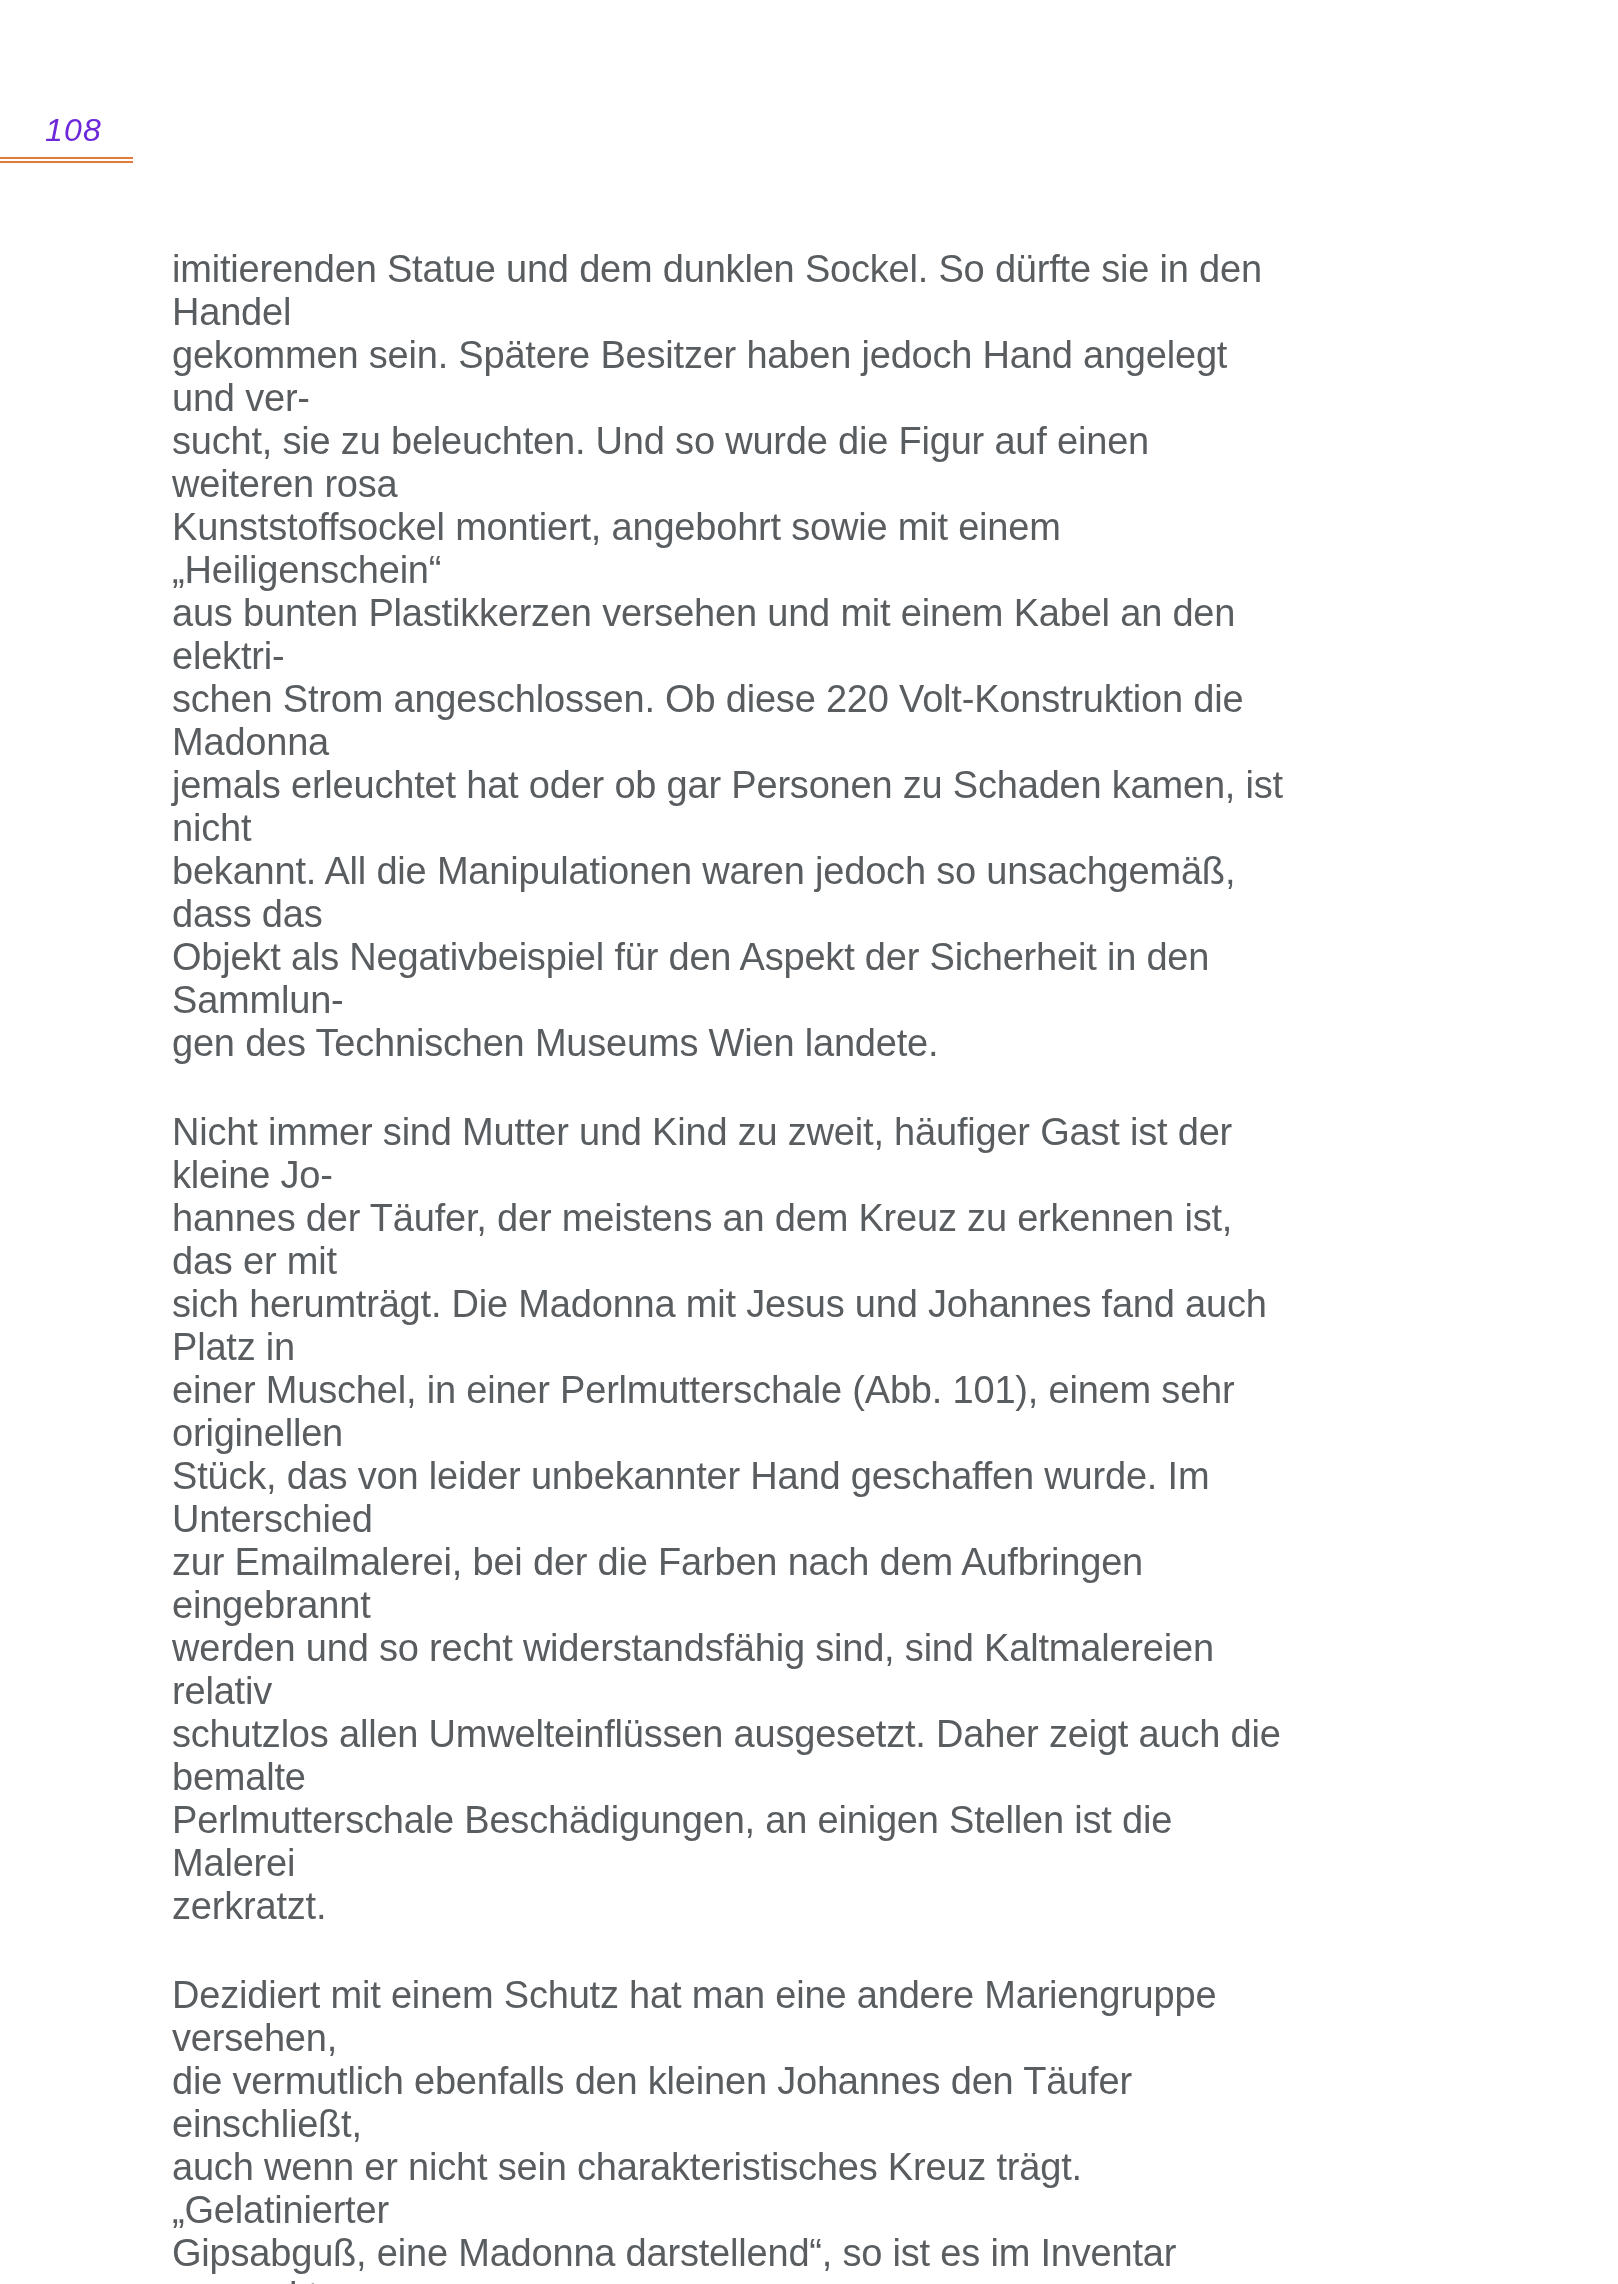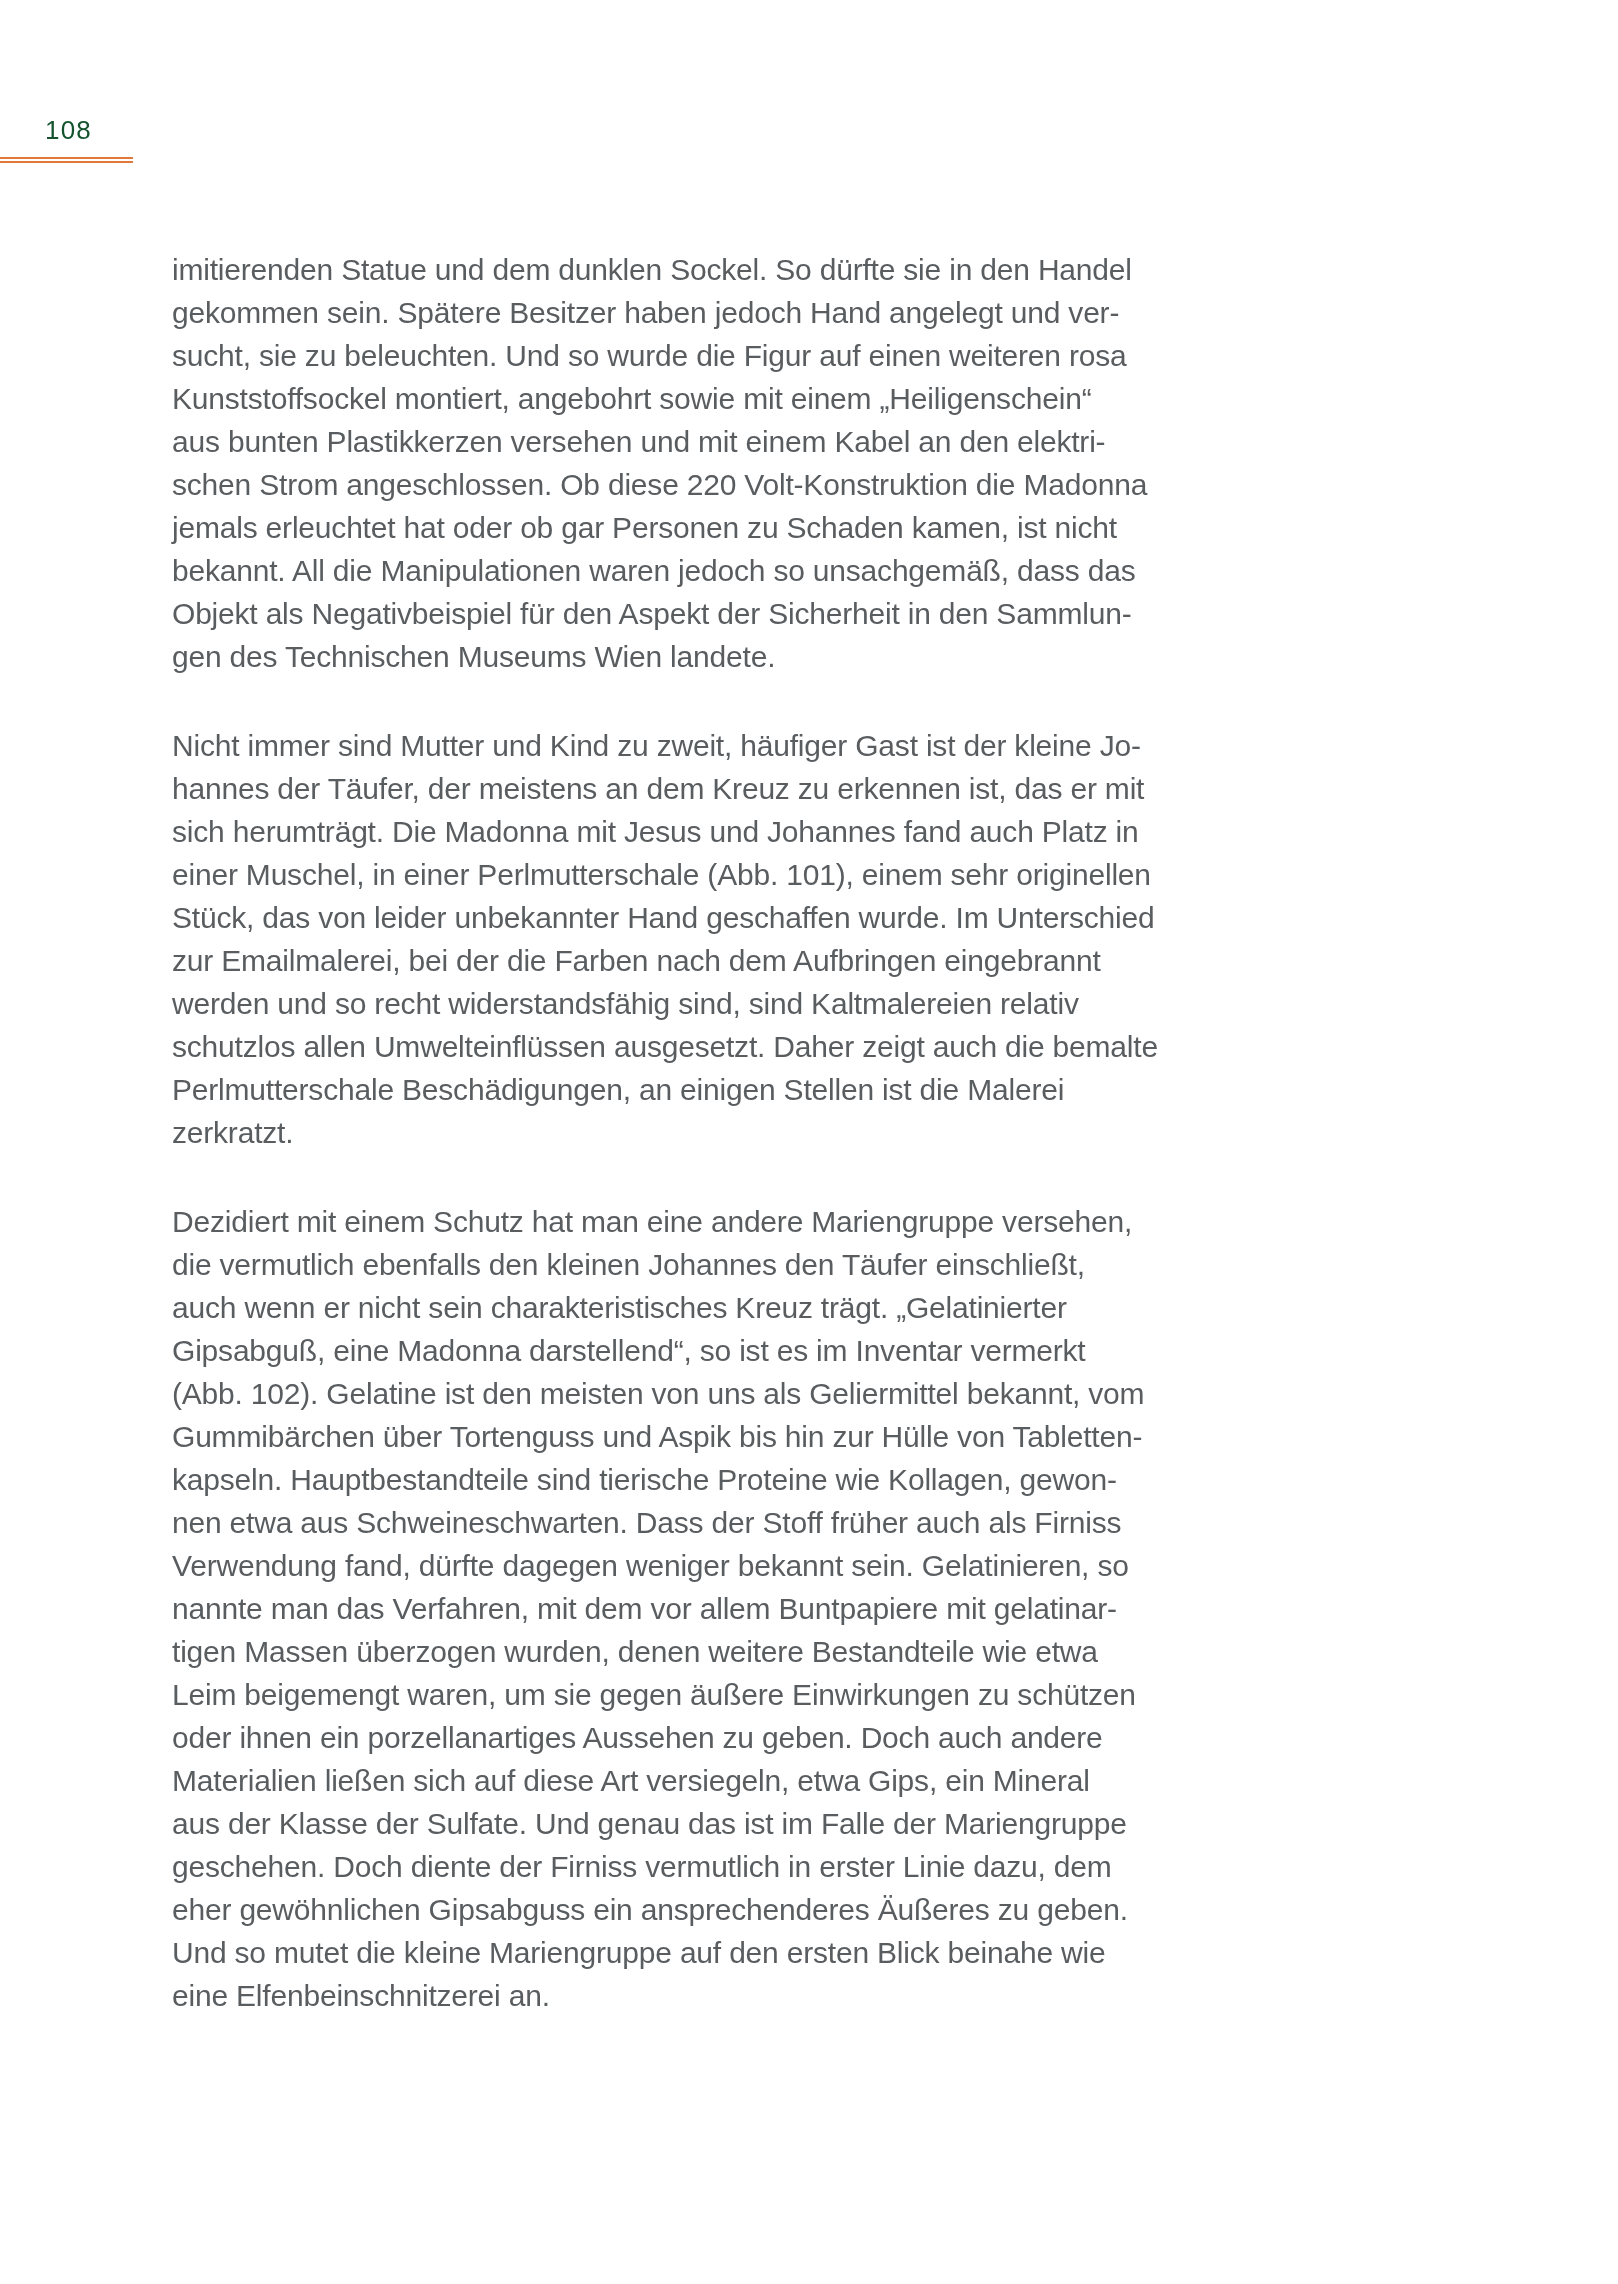--- a/index.html
+++ b/index.html
@@ -18,46 +18,47 @@
   .page {
     position: absolute;
     inset: 0;
     background: #ffffff;
   }
   
   .folio {
     position: absolute;
     left: 45px;
     top: 117px;
-    font-size: 26px;
+    font-size: 32px;
     line-height: 26px;
     font-weight: 300;
     letter-spacing: 1.2px;
-    color: #14532d;
+    color: #6d28d9;
+    font-style: italic;
   }
   
   .folio-rule {
     position: absolute;
     left: 0;
     top: 157px;
     width: 133px;
     height: 2.4px;              
     border-top: 2.4px solid #e0793a;
     border-bottom: 2.4px solid #e0793a;
   }
   
   .body-text {
     position: absolute;
     left: 172px;
     top: 248px;
     width: 1117px;
   }
   .para {
     margin: 0 0 46px 0;
-    font-size: 30px;
+    font-size: 38px;
     line-height: 43px;
     font-weight: 300;
     letter-spacing: -0.2px;
     color: #595d60;
     white-space: pre-line;    
     text-align: left;
   }
   .para:last-child {
     margin-bottom: 11px;
   }

